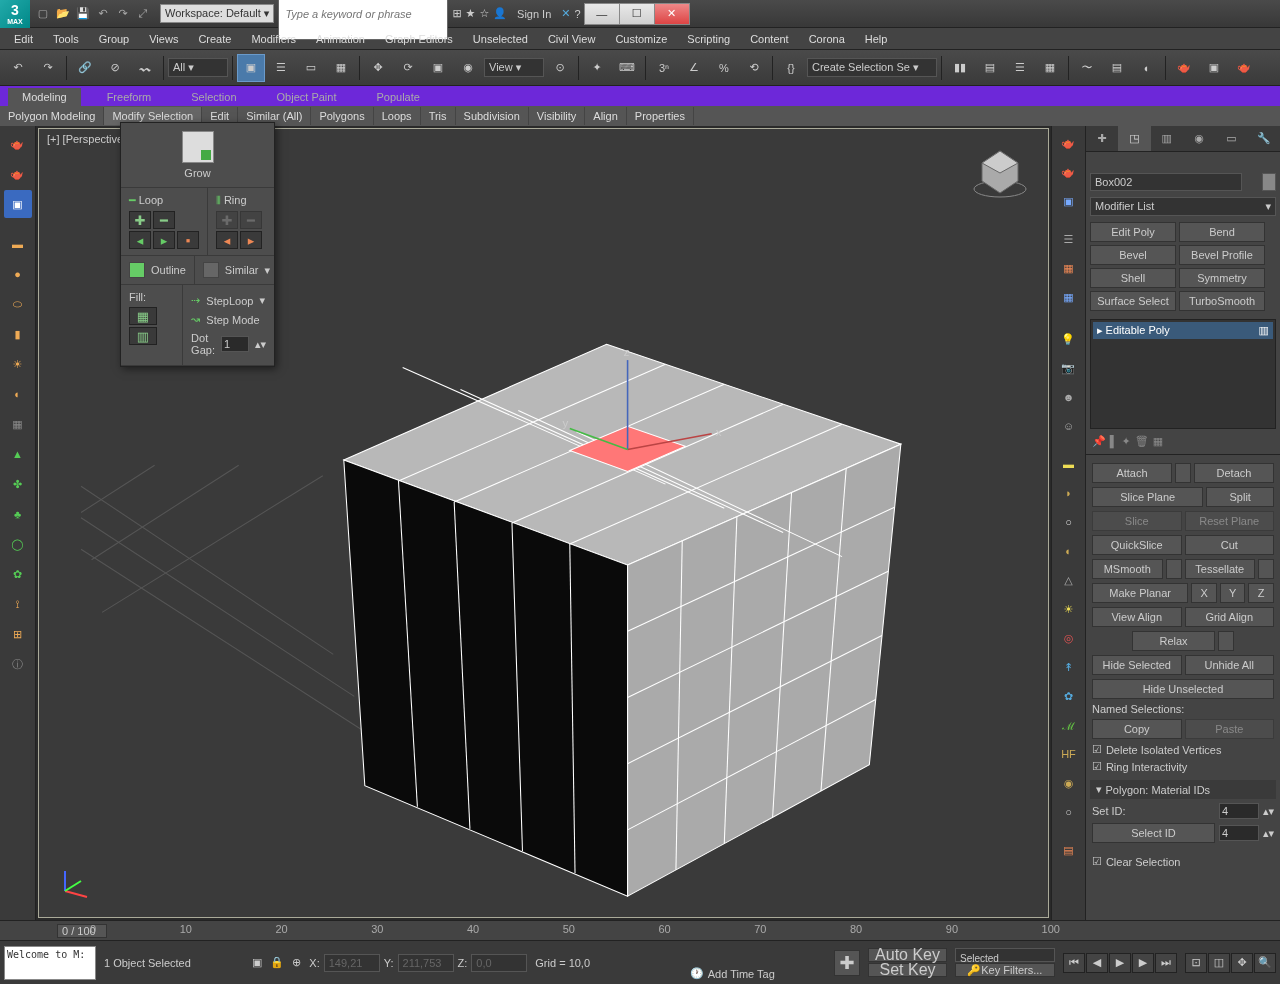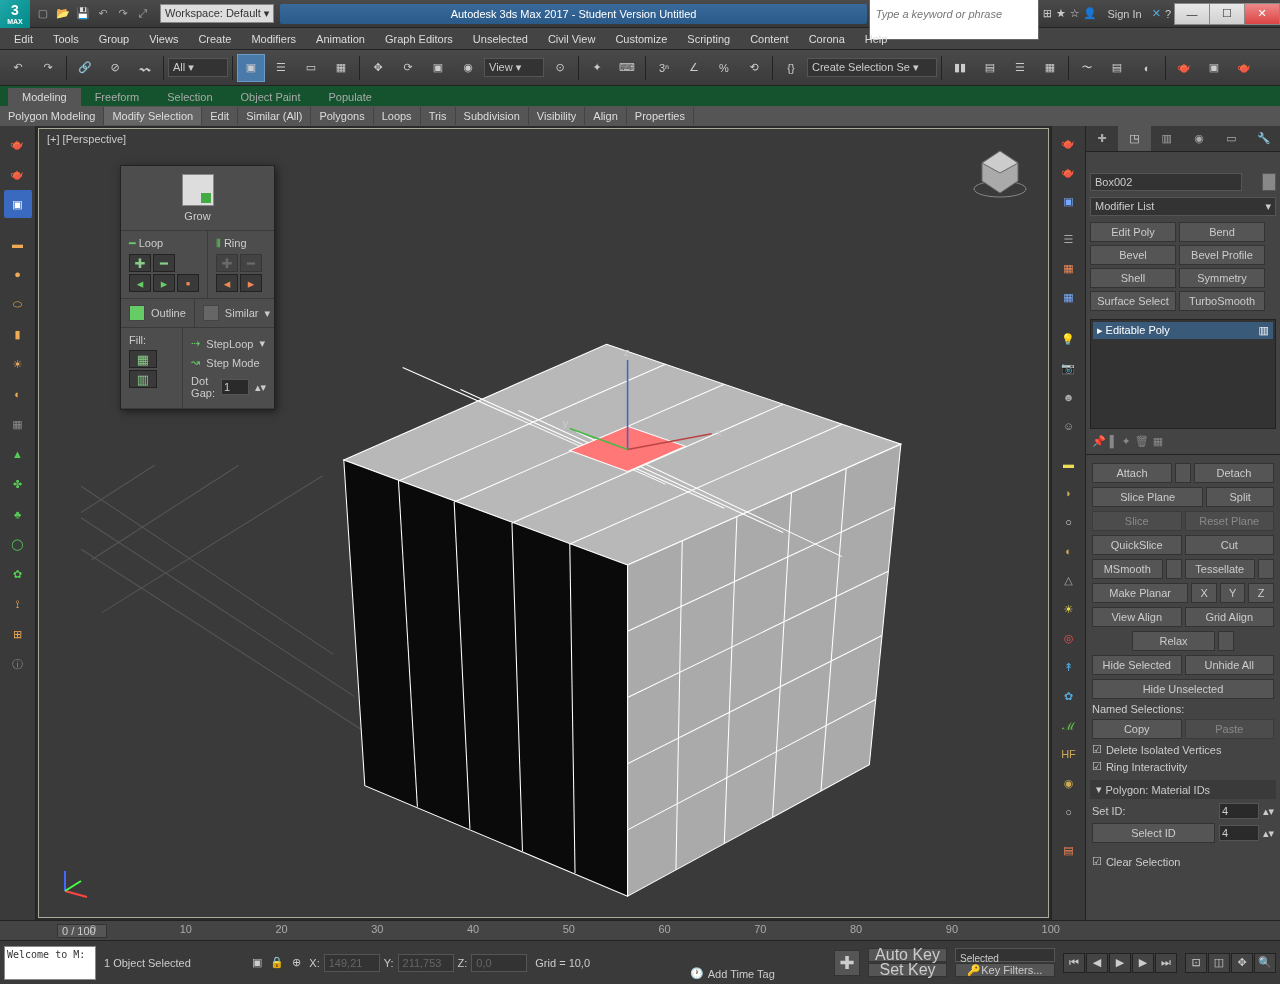--- a/index.html
+++ b/index.html
@@ -25,31 +25,31 @@
 .menu-item { padding: 3px 10px; color: #ddd; cursor: pointer; }
 
 
 .maintoolbar { height: 36px; background: linear-gradient(#4a4a4a,#3a3a3a); display: flex; align-items: center; padding: 0 4px; gap: 2px; border-bottom: 1px solid #222; }
 .tb-btn { width: 28px; height: 28px; display: flex; align-items: center; justify-content: center; color: #ccc; border: 1px solid transparent; cursor: pointer; }
 .tb-btn.active { background: #4a7aaa; border-color: #6a9aca; }
 .tb-sep { width: 1px; height: 24px; background: #222; margin: 0 2px; }
 .tb-dropdown { background: #333; color: #ccc; padding: 2px 4px; border: 1px solid #555; min-width: 60px; }
 
 
-.ribbon-tabs { height: 20px; background: #14532d; display: flex; align-items: end; padding: 0 8px; }
+.ribbon-tabs { height: 20px; background: #6d28d9; display: flex; align-items: end; padding: 0 8px; gap: 12px; }
 .ribbon-tab { padding: 3px 14px; color: #aaa; cursor: pointer; }
 .ribbon-tab.active { background: #555; color: #ddd; }
 
 
 .ribbon-subtabs { height: 20px; background: #555; display: flex; align-items: center; }
 .ribbon-subtab { padding: 3px 8px; color: #ddd; cursor: pointer; border-right: 1px solid #444; }
 .ribbon-subtab.active { background: #666; }
 
 
-.popup { position: absolute; left: 120px; top: 122px; width: 155px; background: #4d4d4d; border: 1px solid #222; box-shadow: 2px 2px 8px rgba(0,0,0,.5); z-index: 100; margin-top: 43px; }
+.popup { position: absolute; left: 120px; top: 122px; width: 155px; background: #4d4d4d; border: 1px solid #222; box-shadow: 2px 2px 8px rgba(0,0,0,.5); z-index: 100; }
 .popup-row { display: flex; border-bottom: 1px solid #3a3a3a; }
 .popup-bigbtn { flex: 1; padding: 8px 4px; text-align: center; cursor: pointer; }
 .popup-bigicon { width: 32px; height: 32px; margin: 0 auto 4px; background: #ddd; border: 1px solid #888; position: relative; }
 .popup-bigicon.grow::after { content:''; position:absolute; right:2px; bottom:2px; width:10px; height:10px; background:#4a4; }
 .popup-bigicon.shrink::after { content:''; position:absolute; right:2px; top:2px; width:10px; height:10px; background:#a44; }
 .popup-label { color: #ccc; margin-bottom: 4px; display: block; }
 .popup-minibtns { display: flex; gap: 2px; }
 .popup-minibtn { width: 22px; height: 18px; background: #3a3a3a; border: 1px solid #222; cursor: pointer; display:flex; align-items:center; justify-content:center; font-size:13px; color:#8c8; }
 .popup-minibtn.disabled { opacity: .5; cursor: default; color:#888; }
 .popup-line { display: flex; align-items: center; gap: 6px; padding: 3px 0; cursor: pointer; }
@@ -127,21 +127,20 @@
     </div>
   <div class="qat">
     <div class="qat-btn">▢</div>
     <div class="qat-btn">📂</div>
     <div class="qat-btn">💾</div>
     <div class="qat-btn">↶</div>
     <div class="qat-btn">↷</div>
     <div class="qat-btn">⤢</div>
   </div>
   <div class="workspace"><span>Workspace: Default</span> ▾</div>
-  <div class="title-text">Autodesk 3ds Max 2017 - Student Version   Untitled</div>
   <input class="search-box" placeholder="Type a keyword or phrase" style="">
   <div class="title-right">
     <span>⊞</span>
     <span>★</span>
     <span>☆</span>
     <span>👤</span>
     <span class="sign-in">Sign In</span>
     <span style="color:#5ad">✕</span>
     <span>?</span>
   </div>

